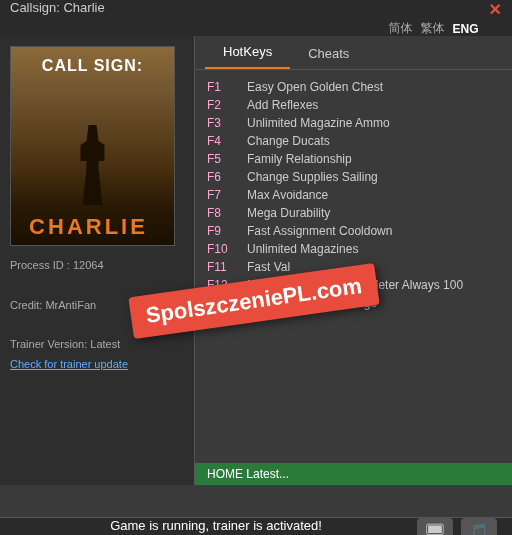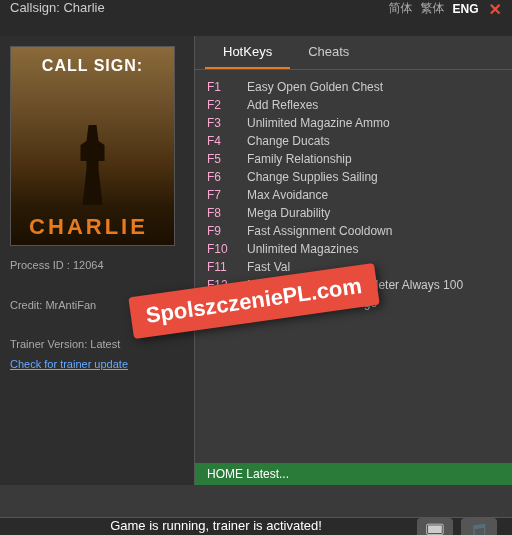--- a/index.html
+++ b/index.html
@@ -28,20 +28,21 @@
     #title-bar .lang-group {
       display: flex;
       align-items: center;
       gap: 8px;
       margin-right: 10px;
     }
     #title-bar .lang-btn {
       color: #aaa;
       font-size: 12px;
       cursor: pointer;
+      margin-top: 20px;
     }
     #title-bar .lang-btn.active {
       color: #fff;
       font-weight: bold;
     }
     #title-bar .close-btn {
       color: #e74c3c;
       font-size: 16px;
       font-weight: bold;
       cursor: pointer;
@@ -123,20 +124,21 @@
       background: #3a3a3a;
       display: flex;
       flex-direction: column;
     }
 
     #tabs {
       display: flex;
       background: #3a3a3a;
       border-bottom: 1px solid #555;
       padding: 0 10px;
+      align-items: flex-end;
     }
     .tab {
       padding: 8px 18px;
       color: #ccc;
       font-size: 13px;
       cursor: pointer;
     }
     .tab.active {
       color: #fff;
       border-bottom: 2px solid #e87a20;

